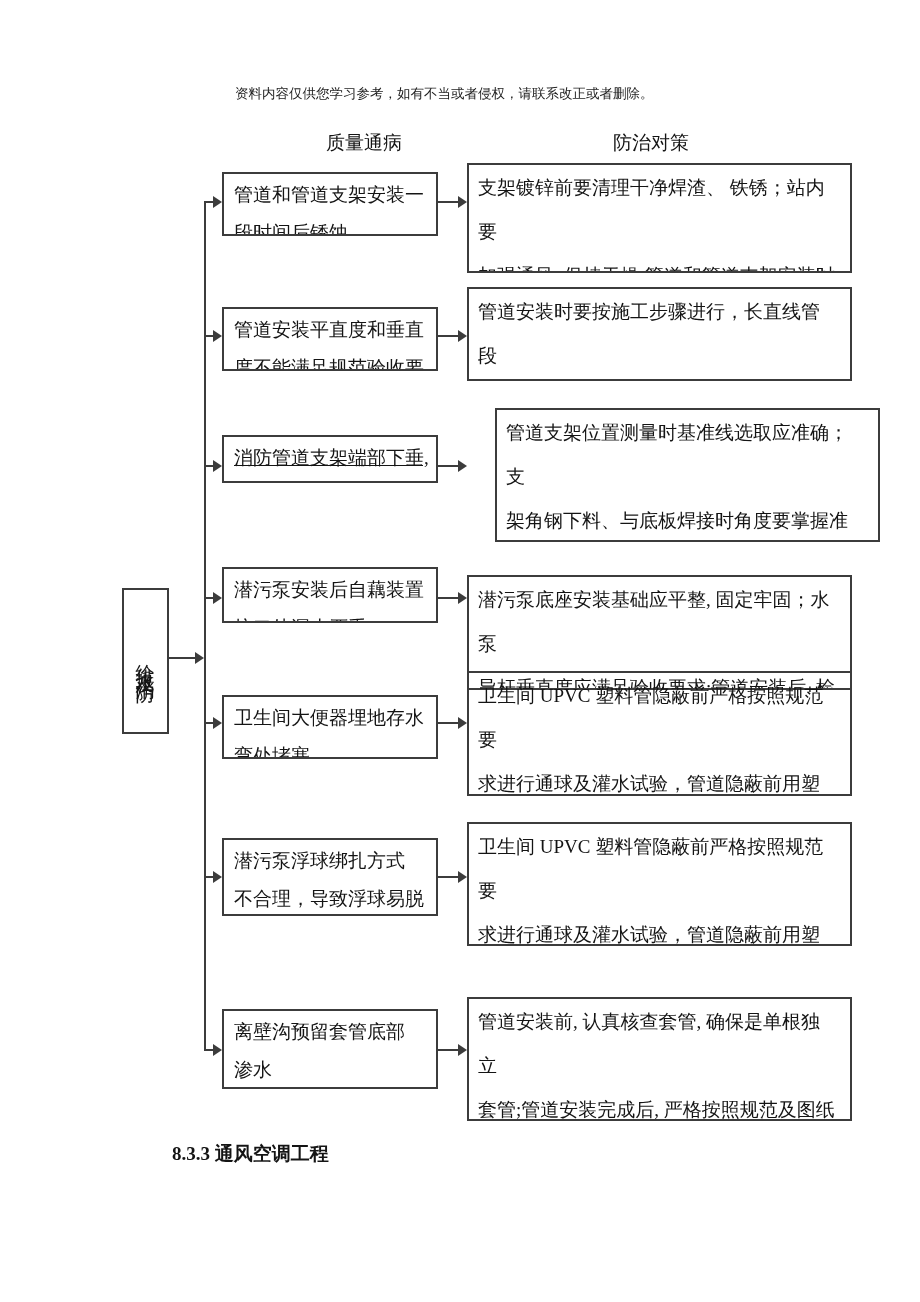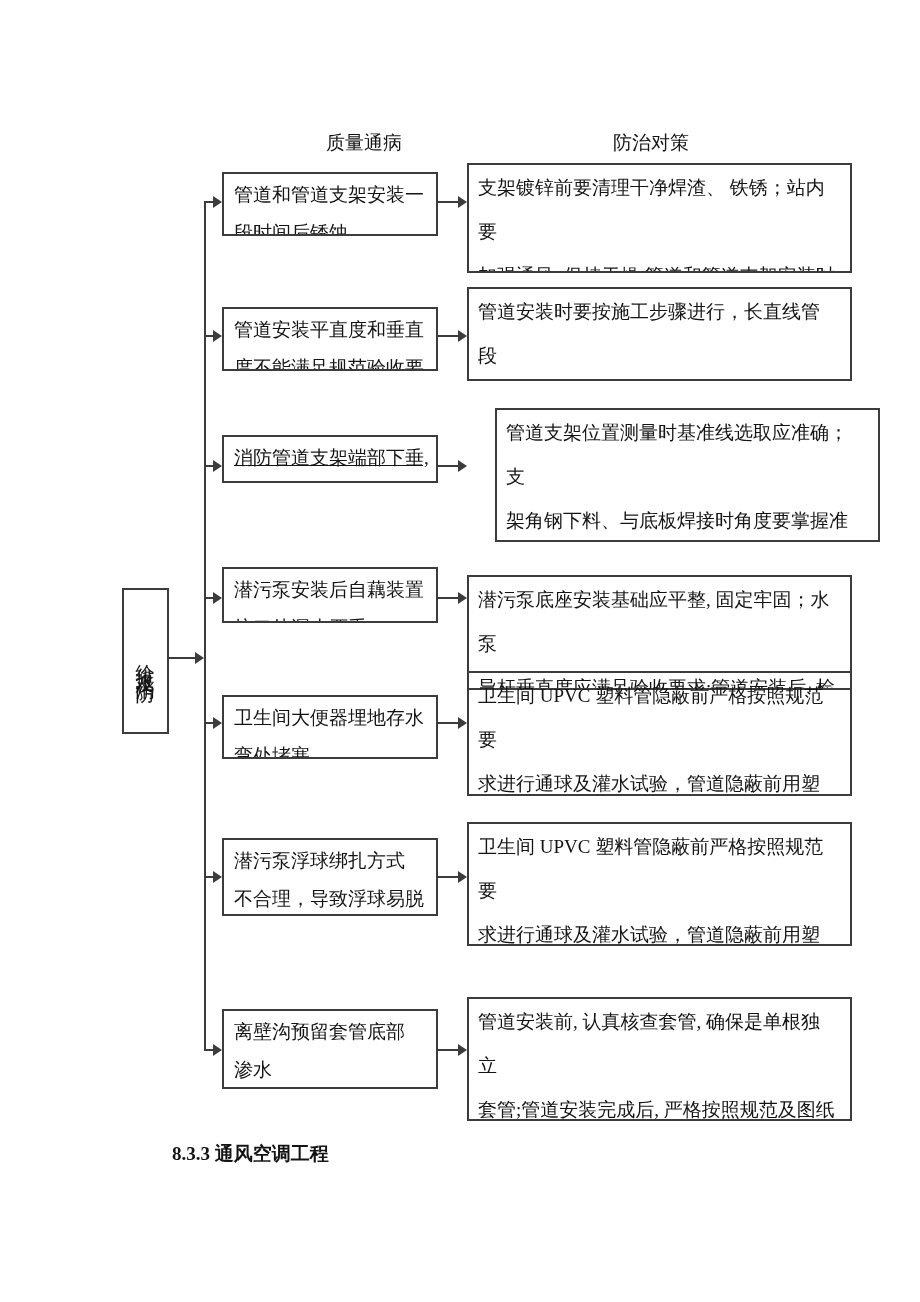--- a/index.html
+++ b/index.html
@@ -60,20 +60,21 @@
     position:absolute;left:172px;top:1141px;z-index:1;
     font-size:19px;font-weight:bold;white-space:nowrap;
   }
 </style>
 </head>
 <body>
 
 <div class="page">
 
 
+  <div class="disclaimer">资料内容仅供您学习参考，如有不当或者侵权，请联系改正或者删除。</div>
 
   <div class="colhead problems">质量通病</div>
   <div class="colhead measures">防治对策</div>
 
   <div class="box catbox">给排水及消防</div>
 
   <div class="harrow main-arrow"></div>
   <div class="vline"></div>
 
   <div class="harrow branch a1"></div>

